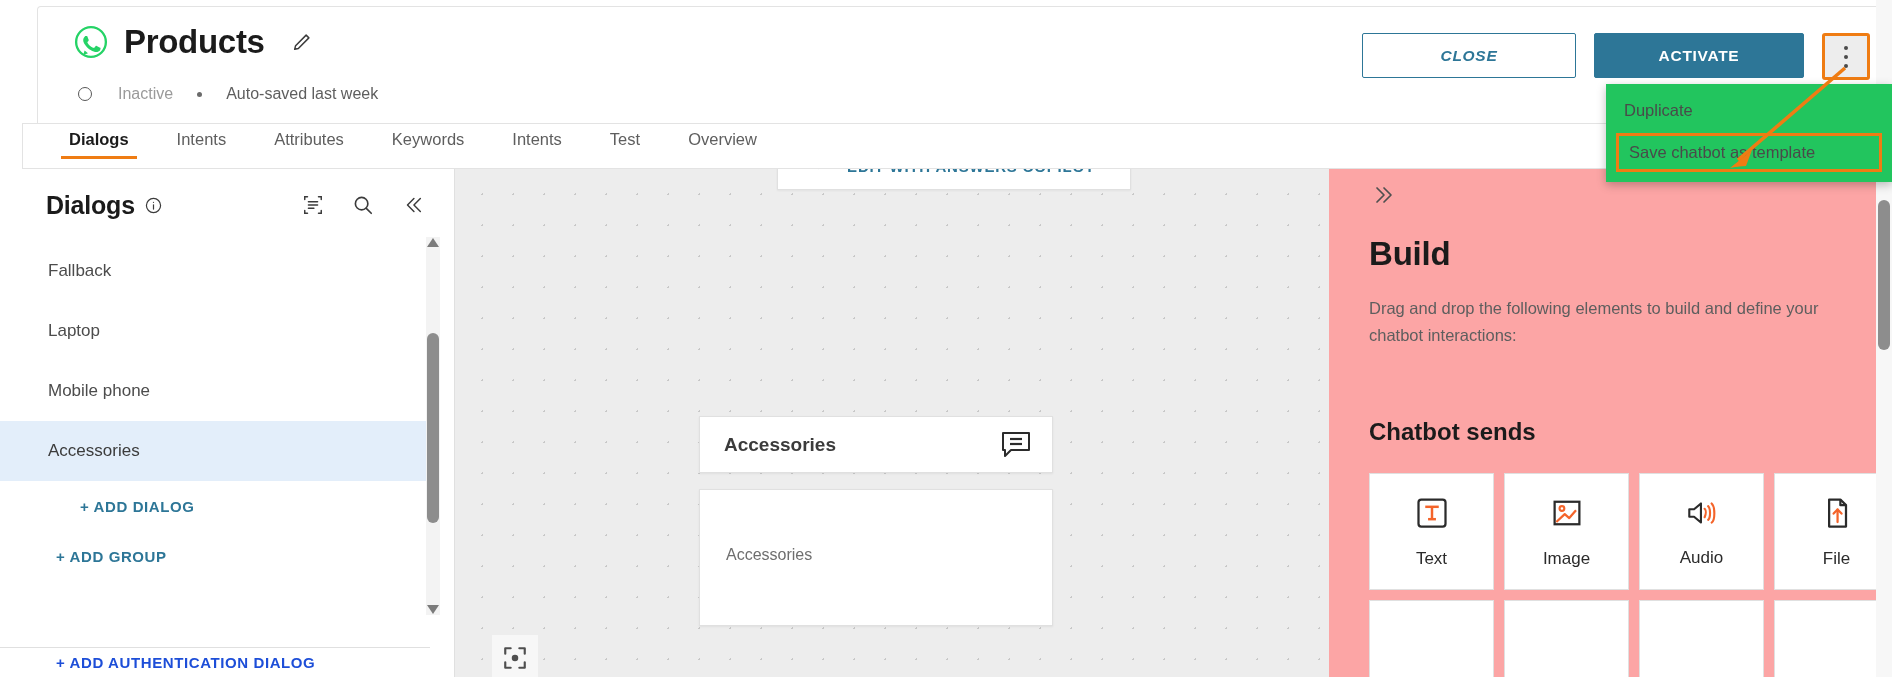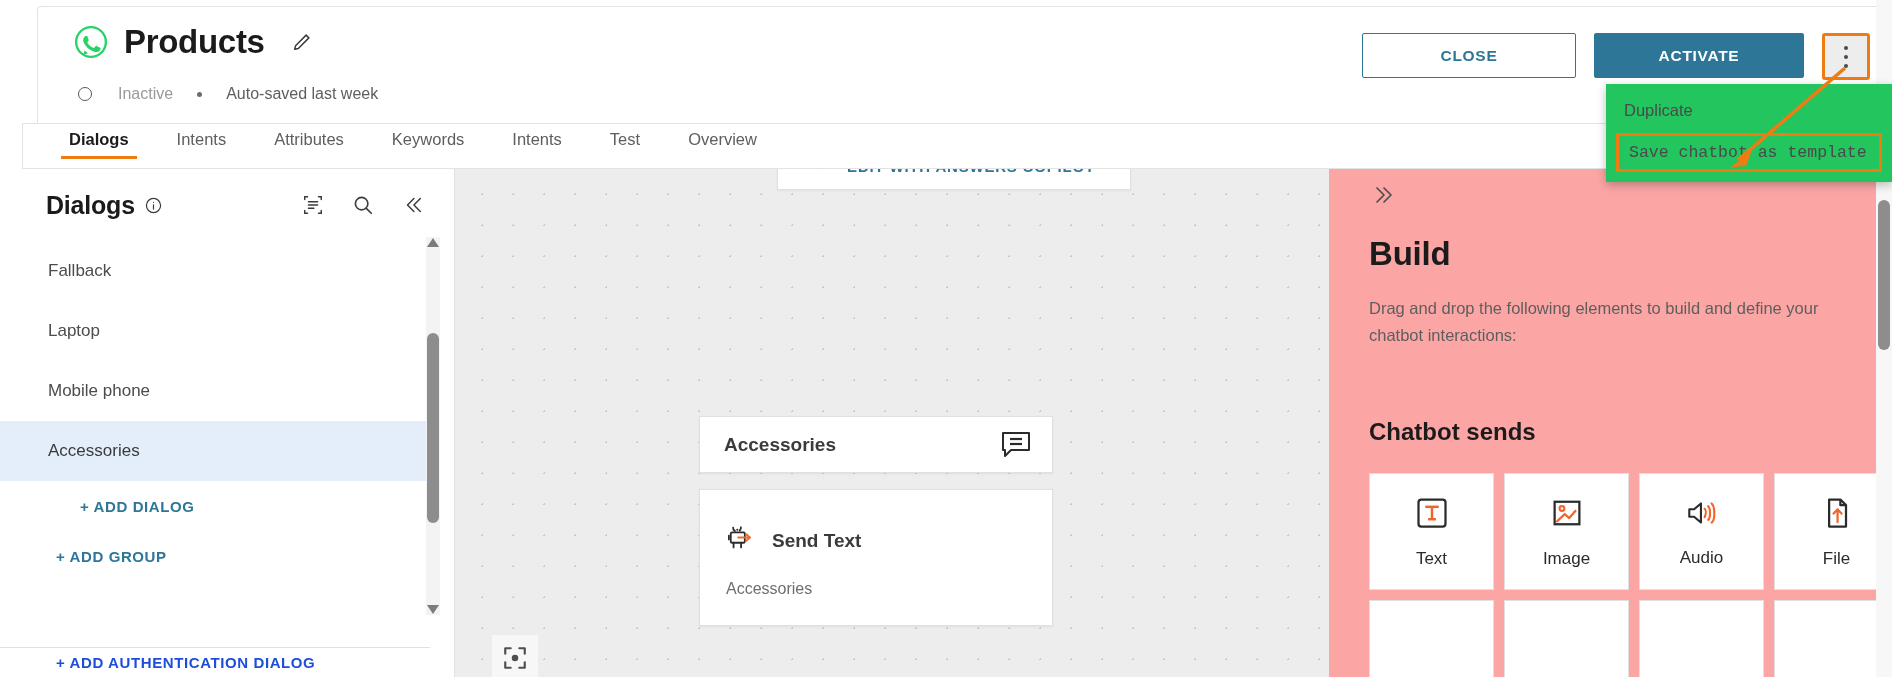--- a/index.html
+++ b/index.html
@@ -76,20 +76,21 @@
     width: 214px; height: 45px;
     border: 1px solid #2d7697;
     background: #ffffff;
     color: #2d7697;
     font-size: 15.5px;
     font-weight: bold;
     letter-spacing: 0.7px;
     border-radius: 2px;
     cursor: pointer;
     font-family: "Liberation Sans", sans-serif;
+    font-style: italic;
   }
   .btn-activate {
     width: 210px; height: 45px;
     border: 1px solid #2d7697;
     background: #2d7697;
     color: #ffffff;
     font-size: 15.5px;
     font-weight: bold;
     letter-spacing: 0.7px;
     border-radius: 2px;
@@ -123,21 +124,20 @@
     padding: 9px 18px;
     font-size: 16.5px;
     color: #4a4a4a;
     cursor: pointer;
     white-space: nowrap;
   }
   .dd-item.highlight {
     border: 3px solid #ef7c13;
     margin: 4px 10px 0 10px;
     padding: 7px 10px;
-    font-family: Liberation Mono, monospace;
   }
   .arrow-annot {
     position: absolute;
     left: 1660px; top: 60px;
     width: 200px; height: 120px;
     pointer-events: none;
     z-index: 50;
   }
 
   
@@ -568,36 +568,20 @@
         <span class="node-head-icon">
           <svg viewBox="0 0 32 28" width="32" height="28" fill="none" stroke="#2b2b2b" stroke-width="2" stroke-linejoin="round">
             <path d="M3 2h26v17H11l-6 6v-6H3z"></path>
             <line x1="10" y1="8" x2="22" y2="8" stroke-width="2.2"></line>
             <line x1="10" y1="13" x2="22" y2="13" stroke-width="2.2"></line>
           </svg>
         </span>
       </div>
 
       <div class="node-card node-body">
-        <div class="node-body-head">
-          <span>
-            <svg viewBox="0 0 34 32" width="32" height="30" fill="none" stroke="#2b2b2b" stroke-width="1.9" stroke-linecap="round" stroke-linejoin="round">
-              <path d="M9.5 7.5c-1.4-1.2-2.2-2.6-2-3.6"></path>
-              <path d="M14.5 7c1.1-1.3 1.6-2.6 1.3-3.5"></path>
-              <circle cx="12" cy="6.2" r="1.1" fill="#2b2b2b" stroke="none"></circle>
-              <rect x="5" y="9" width="15" height="11" rx="1.4"></rect>
-              <line x1="8" y1="20" x2="8" y2="25"></line>
-              <line x1="16" y1="20" x2="16" y2="25"></line>
-              <path d="M3 12.5v4"></path>
-              <line x1="13" y1="14.5" x2="25" y2="14.5" stroke="#ef6a29" stroke-width="2.1"></line>
-              <polyline points="21.5,11 25.5,14.5 21.5,18" stroke="#ef6a29" stroke-width="2.1"></polyline>
-            </svg>
-          </span>
-          <span class="node-body-title">Send Text</span>
-        </div>
         <div class="node-body-text">Accessories</div>
       </div>
 
       <div class="canvas-fit">
         <svg viewBox="0 0 24 24" width="26" height="26" fill="none" stroke="#4f4f4f" stroke-width="2" stroke-linecap="round" stroke-linejoin="round">
           <polyline points="3,8 3,3 8,3"></polyline>
           <polyline points="16,3 21,3 21,8"></polyline>
           <polyline points="21,16 21,21 16,21"></polyline>
           <polyline points="8,21 3,21 3,16"></polyline>
           <circle cx="12" cy="12" r="3" fill="#4f4f4f" stroke="none"></circle>

